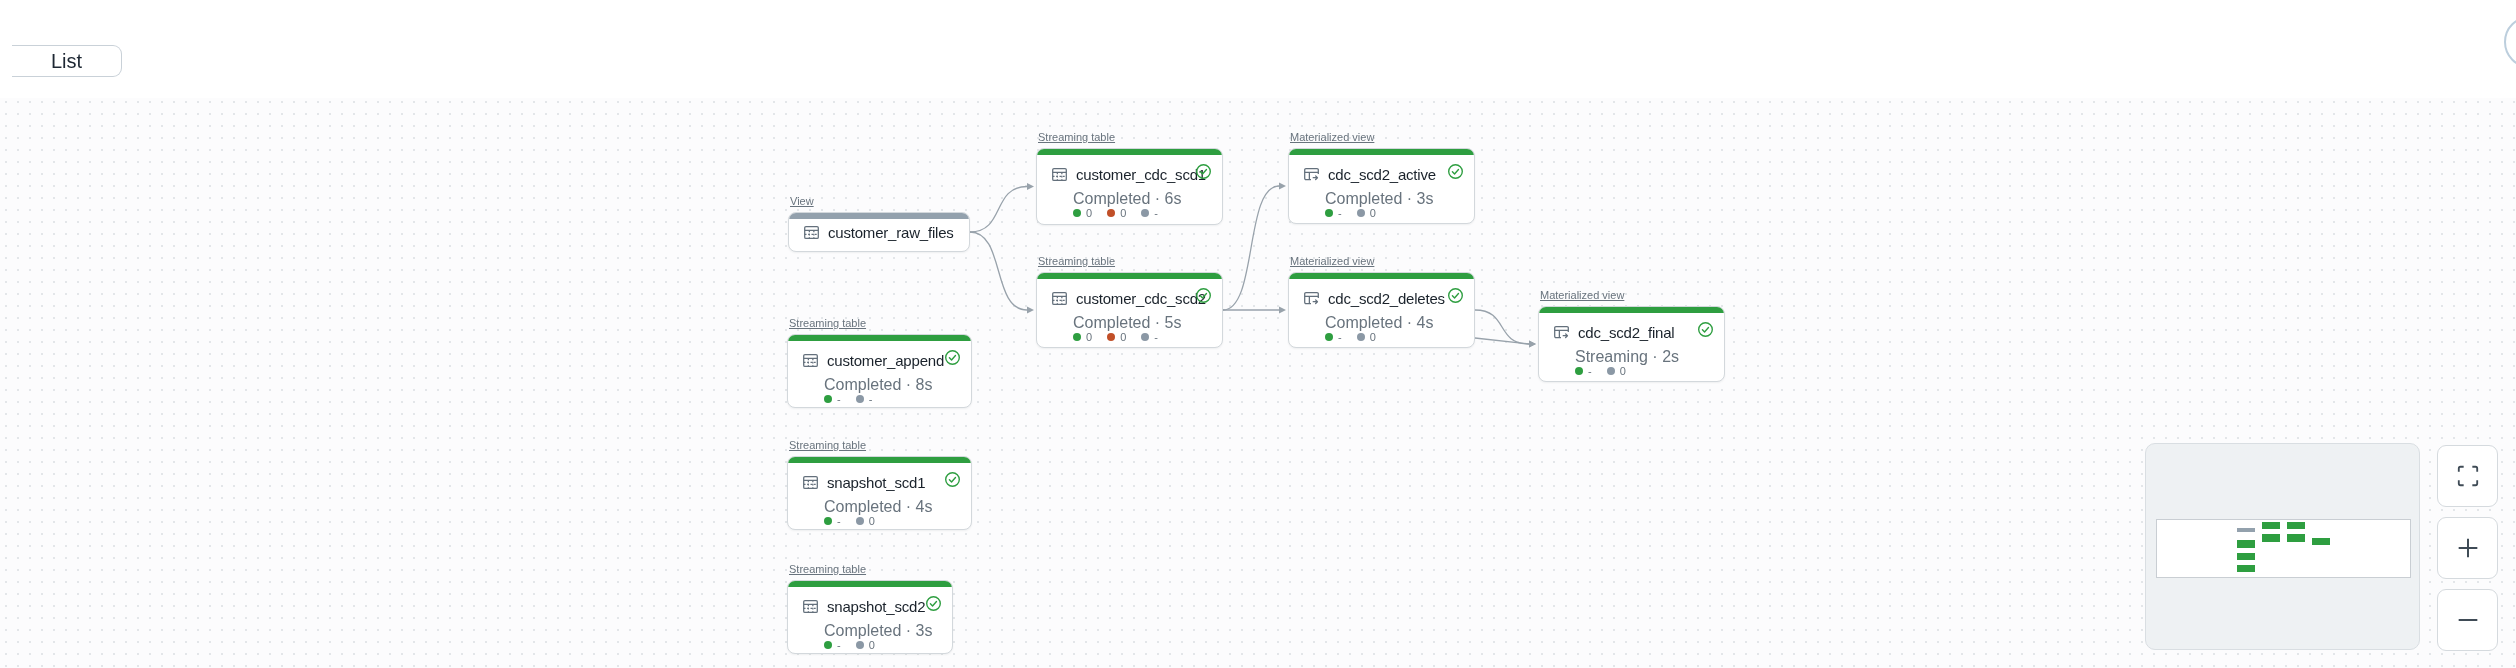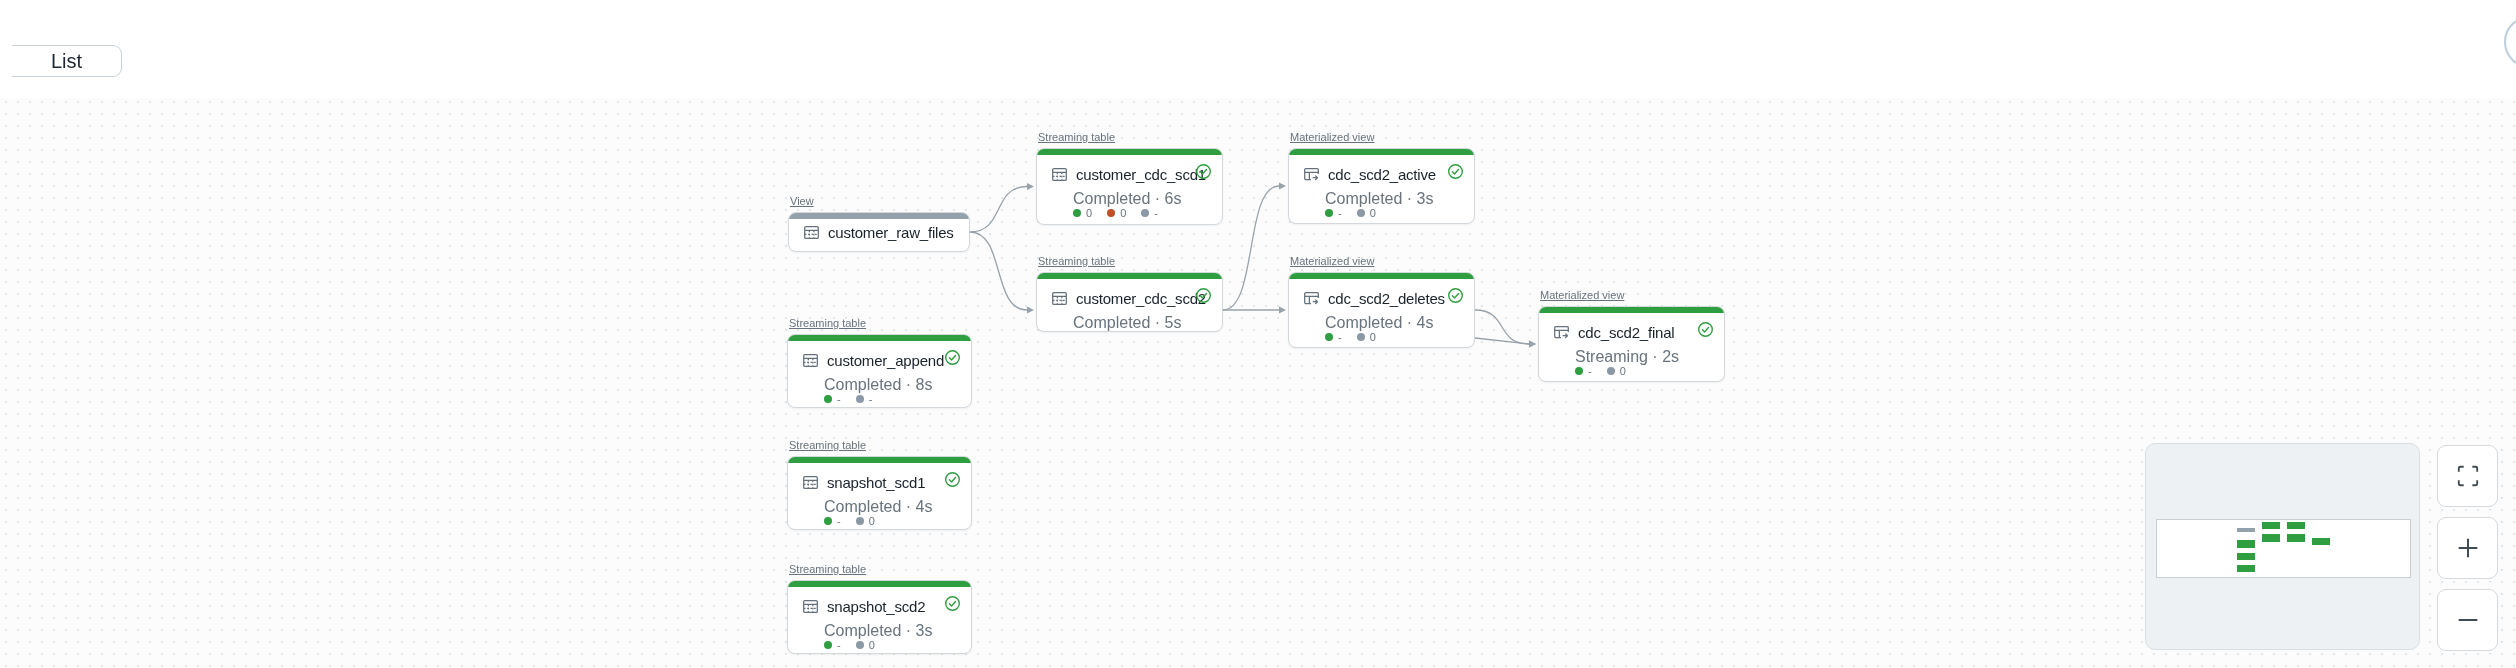--- a/index.html
+++ b/index.html
@@ -184,21 +184,21 @@
         <span class="dot" style="background: rgb(46, 158, 64);"></span>
         <span>-</span>
       </span>
       <span class="metric">
         <span class="dot" style="background: rgb(139, 152, 165);"></span>
         <span>0</span>
       </span>
     </div>
   </div>
 <div class="node-type-label" style="left: 1038px; top: 255px;">Streaming table</div>
-<div class="node" style="left: 1036px; top: 272px; width: 187px; height: 60px;">
+<div class="node" style="left: 1036px; top: 272px; width: 187px; height: 76px;">
     <div class="accent" style="background: rgb(46, 158, 64);"></div>
     <div class="row1">
       <svg width="17" height="17" viewBox="0 0 16 16" fill="none" stroke="#64707c" stroke-width="1.2">
       <rect x="1.6" y="2.4" width="12.8" height="11.2" rx="1.2"></rect>
       <line x1="1.6" y1="6" x2="14.4" y2="6"></line>
       <line x1="6" y1="6" x2="6" y2="13.6" stroke-dasharray="1.7 1.5"></line>
       <line x1="10.2" y1="6" x2="10.2" y2="13.6" stroke-dasharray="1.7 1.5"></line>
       <line x1="1.6" y1="9.8" x2="14.4" y2="9.8" stroke-dasharray="1.7 1.5"></line>
     </svg>
       <span class="title">customer_cdc_scd2</span>
@@ -331,21 +331,21 @@
         <span class="dot" style="background: rgb(46, 158, 64);"></span>
         <span>-</span>
       </span>
       <span class="metric">
         <span class="dot" style="background: rgb(139, 152, 165);"></span>
         <span>0</span>
       </span>
     </div>
   </div>
 <div class="node-type-label" style="left: 789px; top: 563px;">Streaming table</div>
-<div class="node" style="left: 787px; top: 580px; width: 185px; height: 74px; text-align: center;">
+<div class="node" style="left: 787px; top: 580px; width: 166px; height: 74px; text-align: center;">
     <div class="accent" style="background: rgb(46, 158, 64);"></div>
     <div class="row1">
       <svg width="17" height="17" viewBox="0 0 16 16" fill="none" stroke="#64707c" stroke-width="1.2">
       <rect x="1.6" y="2.4" width="12.8" height="11.2" rx="1.2"></rect>
       <line x1="1.6" y1="6" x2="14.4" y2="6"></line>
       <line x1="6" y1="6" x2="6" y2="13.6" stroke-dasharray="1.7 1.5"></line>
       <line x1="10.2" y1="6" x2="10.2" y2="13.6" stroke-dasharray="1.7 1.5"></line>
       <line x1="1.6" y1="9.8" x2="14.4" y2="9.8" stroke-dasharray="1.7 1.5"></line>
     </svg>
       <span class="title">snapshot_scd2</span>

